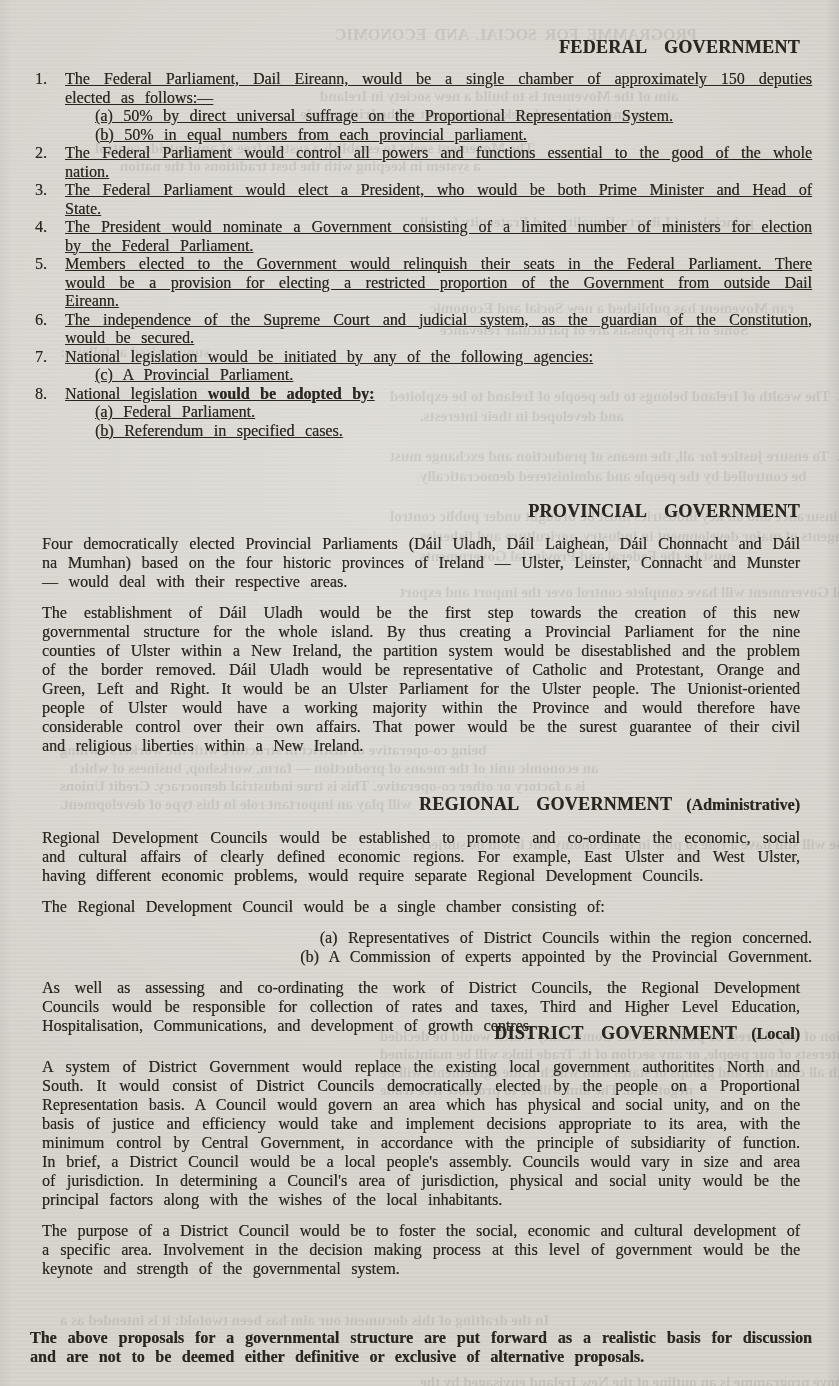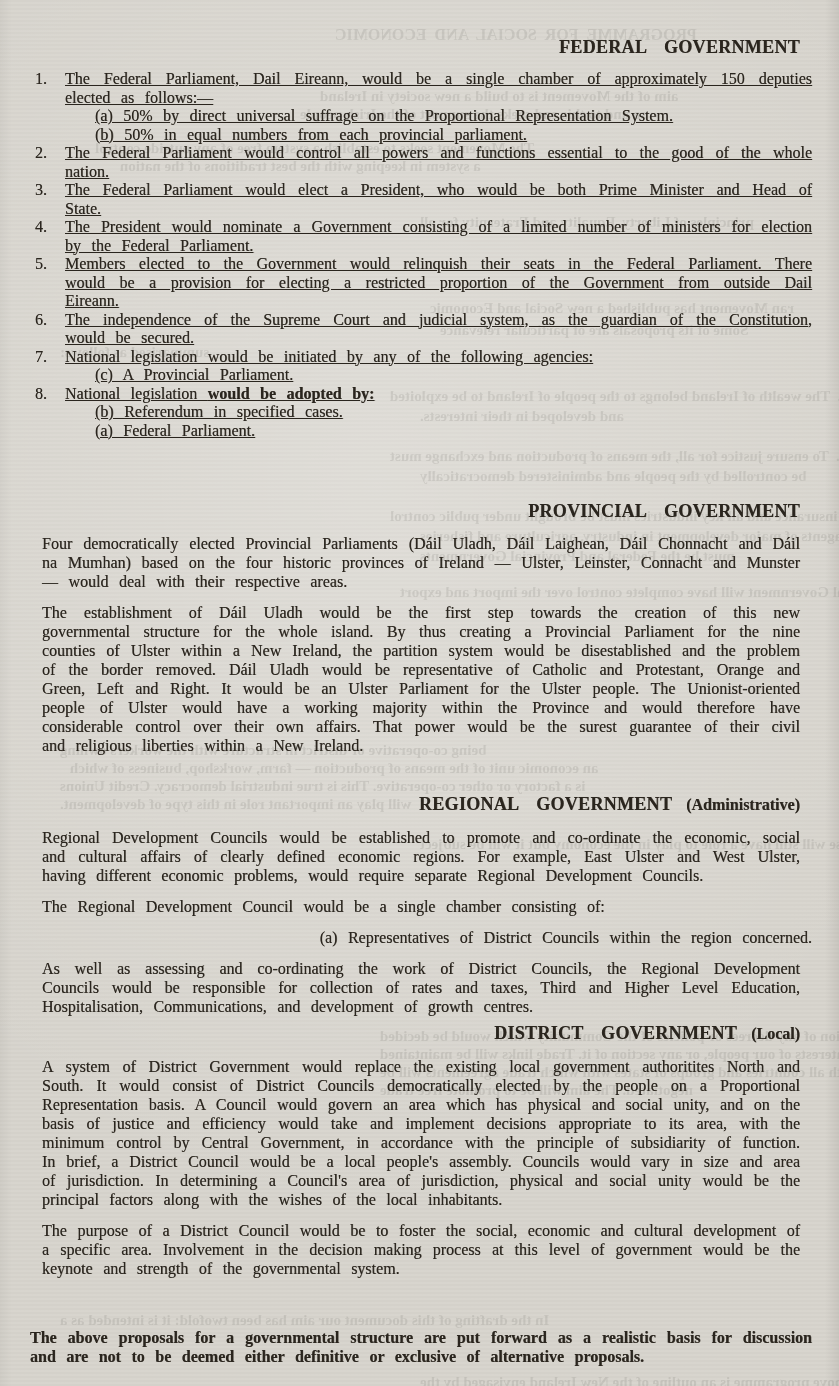--- a/index.html
+++ b/index.html
@@ -129,38 +129,39 @@
         <div class="fnum">7.</div>
         <div class="ftext">
           <span>National legislation would be initiated by any of the following agencies:</span>
           <div class="fsub">(c) A Provincial Parliament.</div>
         </div>
       </div>
       <div class="fitem">
         <div class="fnum">8.</div>
         <div class="ftext">
           <span>National legislation </span><span class="bold">would be adopted by:</span>
+          <div class="fsub">(a) Federal Parliament.</div>
           <div class="fsub">(b) Referendum in specified cases.</div>
-          <div class="fsub">(a) Federal Parliament.</div>
         </div>
       </div>
     </div>
   </div>
 
   <div class="sec" style="top:488px;">
     <h2 class="hgap-m">PROVINCIAL GOVERNMENT</h2>
     <p>Four democratically elected Provincial Parliaments (Dáil Uladh, Dáil Laighean, Dáil Chonnacht and Dáil na Mumhan) based on the four historic provinces of Ireland — Ulster, Leinster, Connacht and Munster — would deal with their respective areas.</p>
     <p>The establishment of Dáil Uladh would be the first step towards the creation of this new governmental structure for the whole island. By thus creating a Provincial Parliament for the nine counties of Ulster within a New Ireland, the partition system would be disestablished and the problem of the border removed. Dáil Uladh would be representative of Catholic and Protestant, Orange and Green, Left and Right. It would be an Ulster Parliament for the Ulster people. The Unionist-oriented people of Ulster would have a working majority within the Province and would therefore have considerable control over their own affairs. That power would be the surest guarantee of their civil and religious liberties within a New Ireland.</p>
   </div>
 
   <div class="sec" style="top:781px;">
     <h2 class="hgap-m"><span>REGIONAL GOVERNMENT</span><span class="qual">(Administrative)</span></h2>
     <p>Regional Development Councils would be established to promote and co-ordinate the economic, social and cultural affairs of clearly defined economic regions. For example, East Ulster and West Ulster, having different economic problems, would require separate Regional Development Councils.</p>
     <p>The Regional Development Council would be a single chamber consisting of:</p>
     <div class="rsub">(a) Representatives of District Councils within the region concerned.</div>
+    <div class="rsub">(b) A Commission of experts appointed by the Provincial Government.</div>
     <p>As well as assessing and co-ordinating the work of District Councils, the Regional Development Councils would be responsible for collection of rates and taxes, Third and Higher Level Education, Hospitalisation, Communications, and development of growth centres.</p>
   </div>
 
   <div class="sec" style="top:1010px;">
     <h2 class="hgap-m"><span>DISTRICT GOVERNMENT</span><span class="qual">(Local)</span></h2>
     <p>A system of District Government would replace the existing local government authoritites North and South. It would consist of District Councils democratically elected by the people on a Proportional Representation basis. A Council would govern an area which has physical and social unity, and on the basis of justice and efficiency would take and implement decisions appropriate to its area, with the minimum control by Central Government, in accordance with the principle of subsidiarity of function. In brief, a District Council would be a local people's assembly. Councils would vary in size and area of jurisdiction. In determining a Council's area of jurisdiction, physical and social unity would be the principal factors along with the wishes of the local inhabitants.</p>
     <p>The purpose of a District Council would be to foster the social, economic and cultural development of a specific area. Involvement in the decision making process at this level of government would be the keynote and strength of the governmental system.</p>
   </div>
 
   <div class="sec closing" style="top:1328px;">The above proposals for a governmental structure are put forward as a realistic basis for discussion and are not to be deemed either definitive or exclusive of alternative proposals.</div>

